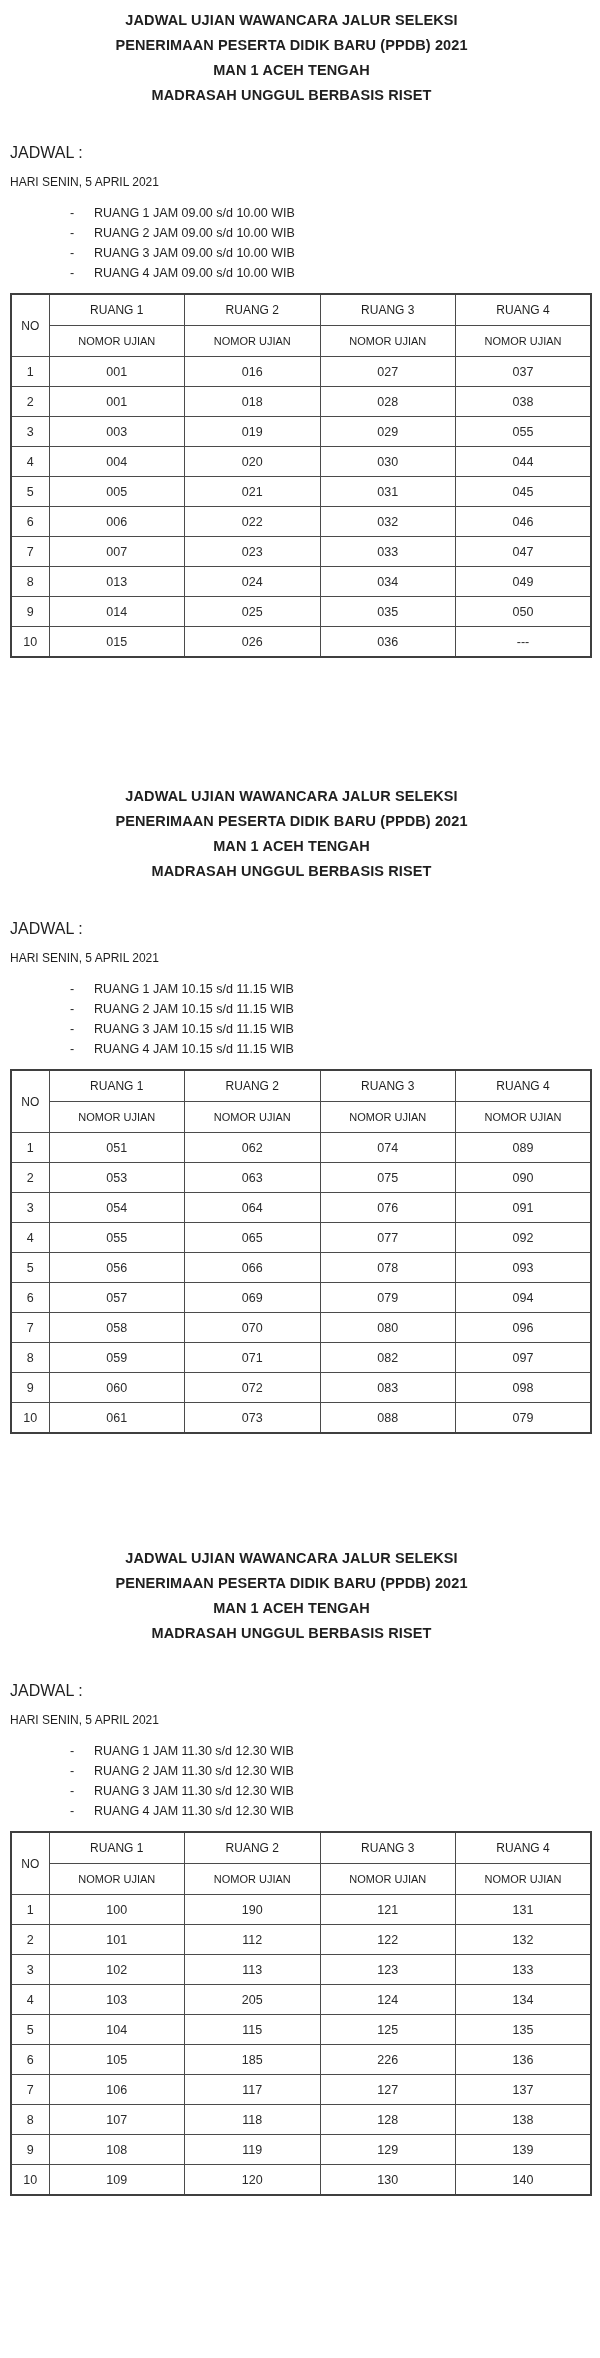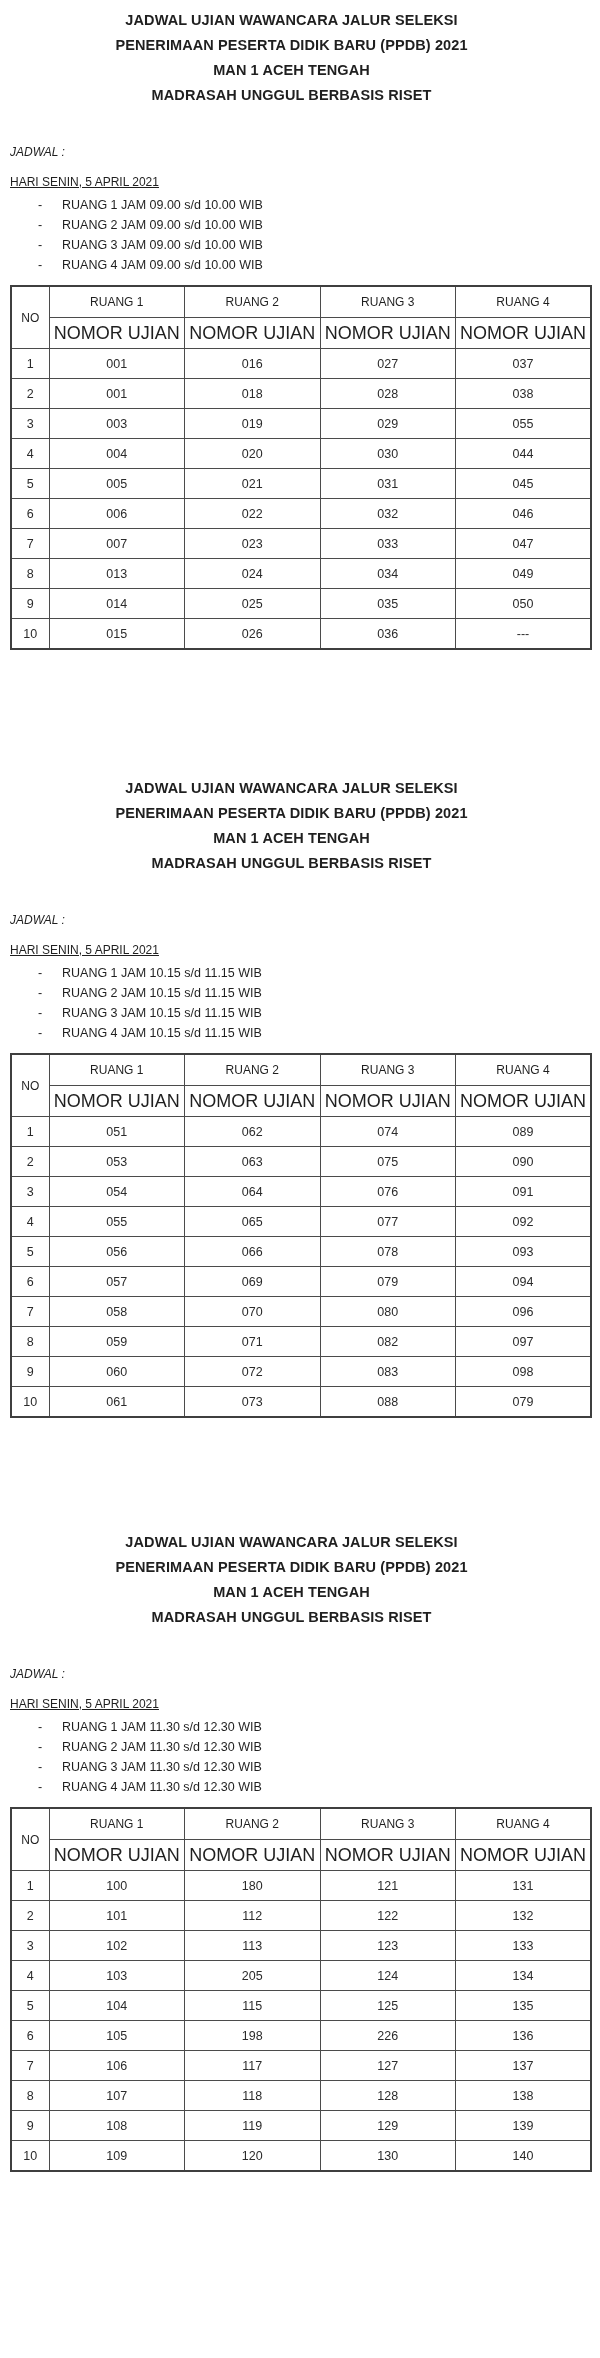--- a/index.html
+++ b/index.html
@@ -22,32 +22,30 @@
   .title-block { text-align: center; }
   .title-line {
     font-size: 14.5px;
     font-weight: 700;
     line-height: 25px;
     letter-spacing: 0.1px;
   }
 
   .jadwal-label {
     margin: 36px 0 0 10px;
-    font-size: 12px;
+    font-size: 16px;
     line-height: 17px;
-    font-style: italic;
   }
   .date-line {
     margin: 13px 0 0 10px;
     font-size: 12px;
     line-height: 17px;
-    text-decoration: underline;
-  }
-
-  .schedule-list { margin: 4px 0 0 0; }
+  }
+
+  .schedule-list { margin: 12px 0 0 0; padding-left: 32px; }
   .schedule-item {
     display: flex;
     align-items: baseline;
     line-height: 20px;
     font-size: 12.5px;
   }
   .schedule-item .dash {
     width: 24px;
     padding-left: 38px;
     flex: 0 0 auto;
@@ -66,21 +64,21 @@
     text-align: center;
     vertical-align: middle;
     font-weight: 400;
     padding: 0;
     overflow: hidden;
   }
   table.exam-table { border: 2px solid #3f3f3f; }
   col.no-col { width: 38px; }
   col.room-col { width: 135.5px; }
   tr.room-header-row th { height: 30px; font-size: 12px; }
-  tr.sub-header-row th { height: 30px; font-size: 18px; }
+  tr.sub-header-row th { height: 30px; font-size: 11px; }
   th.no-header { font-size: 12px; }
   tbody tr td { height: 29px; font-size: 12.5px; color: #2b2b2b; }
 </style>
 </head>
 <body>
 
 <div class="page">
 
   <div class="section section-1">
     <div class="title-block">
@@ -379,21 +377,21 @@
           <th>NOMOR UJIAN</th>
           <th>NOMOR UJIAN</th>
           <th>NOMOR UJIAN</th>
           <th>NOMOR UJIAN</th>
         </tr>
       </thead>
       <tbody>
           <tr>
             <td>1</td>
             <td>100</td>
-            <td>180</td>
+            <td>190</td>
             <td>121</td>
             <td>131</td>
           </tr>
           <tr>
             <td>2</td>
             <td>101</td>
             <td>112</td>
             <td>122</td>
             <td>132</td>
           </tr>
@@ -414,21 +412,21 @@
           <tr>
             <td>5</td>
             <td>104</td>
             <td>115</td>
             <td>125</td>
             <td>135</td>
           </tr>
           <tr>
             <td>6</td>
             <td>105</td>
-            <td>198</td>
+            <td>185</td>
             <td>226</td>
             <td>136</td>
           </tr>
           <tr>
             <td>7</td>
             <td>106</td>
             <td>117</td>
             <td>127</td>
             <td>137</td>
           </tr>

